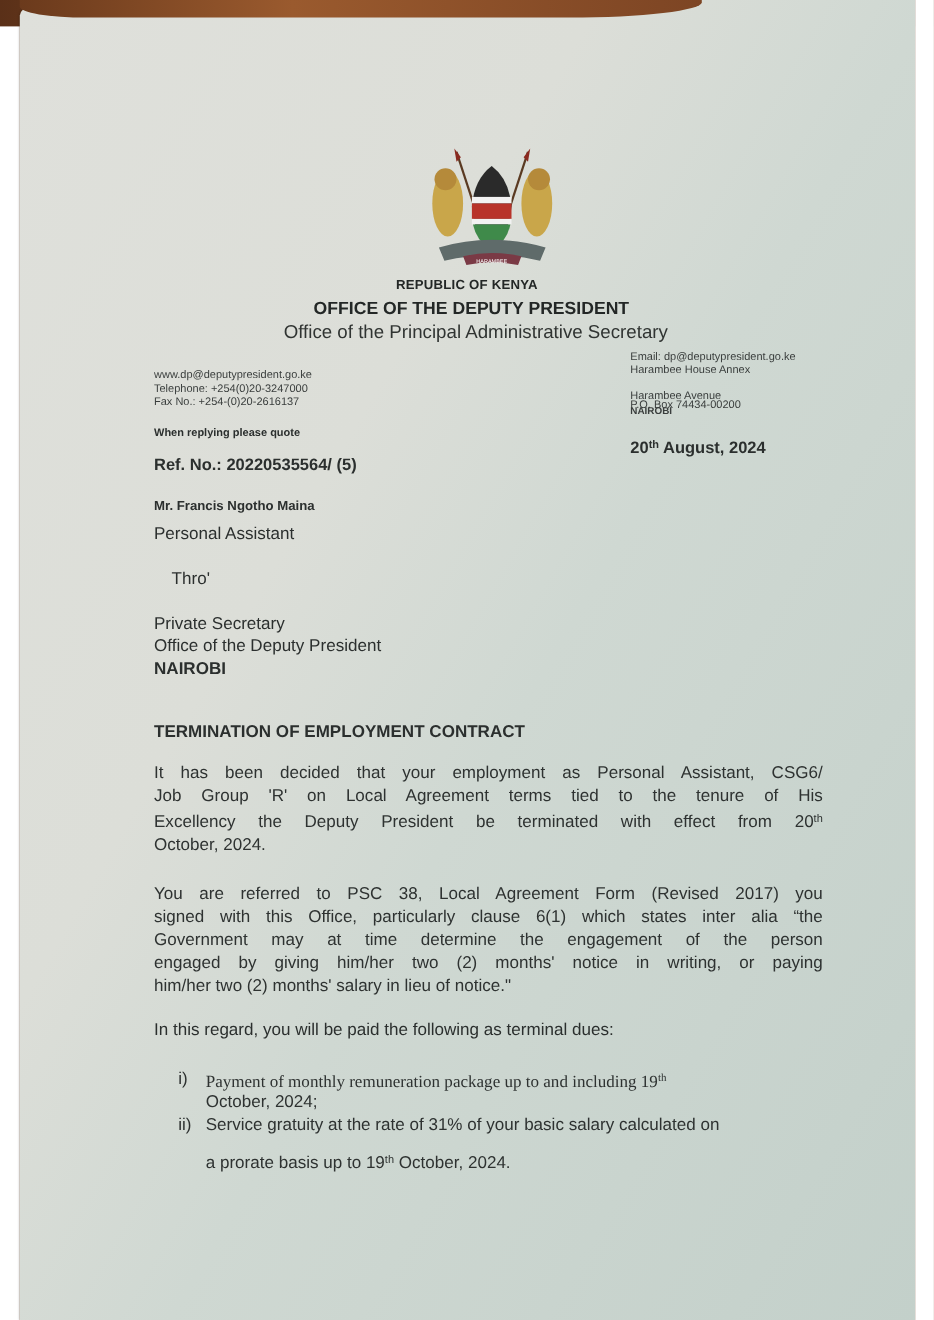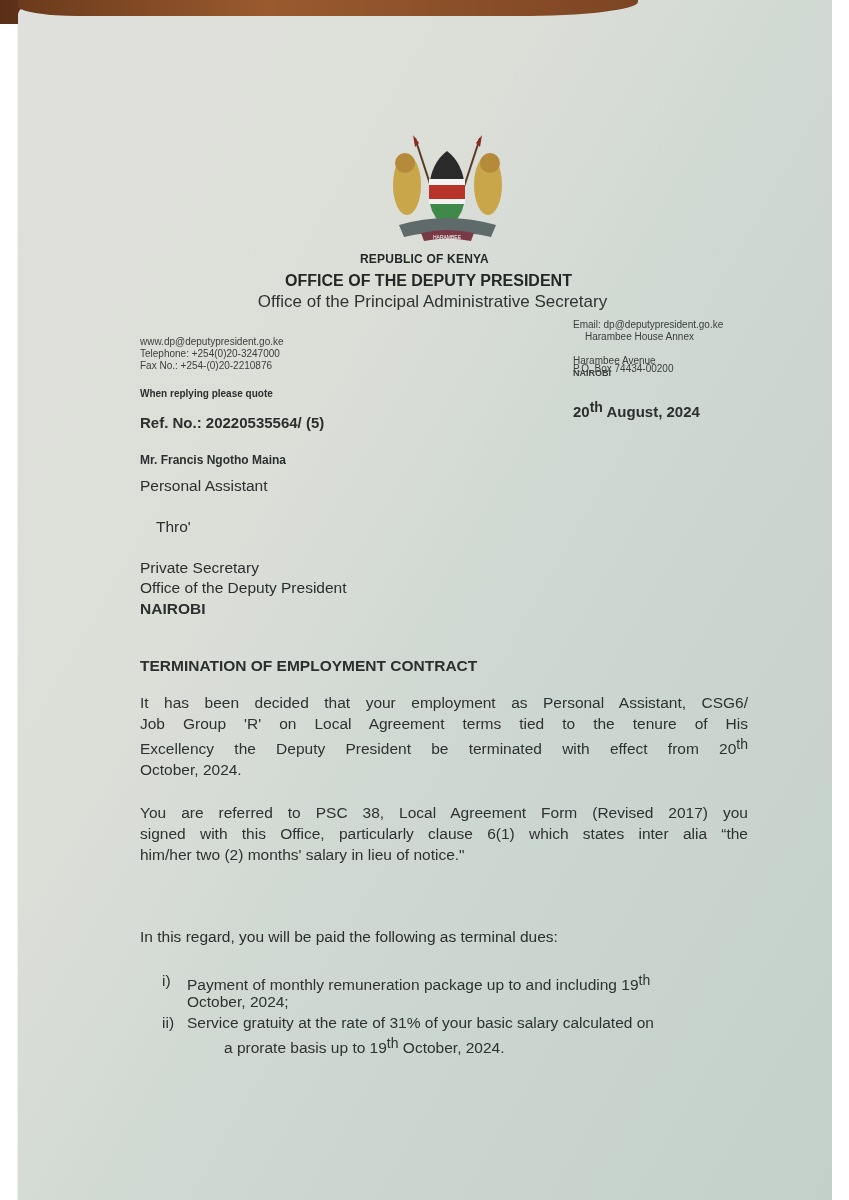--- a/index.html
+++ b/index.html
@@ -28,21 +28,21 @@
   .txt { position: absolute; color: #2b2f2e; white-space: nowrap; }
   .crest { position: absolute; left: 385px; top: 133px; width: 125px; height: 115px; }
   .hdr { position: absolute; left: 0; width: 849px; text-align: center; color: #232726; }
   .h1 { top: 252px; font-size: 12px; font-weight: bold; letter-spacing: 0.2px; }
   .h2 { top: 272px; font-size: 16px; font-weight: bold; left: 4px; }
   .h3 { top: 292px; font-size: 17px; left: 8px; color: #303432; }
   .small { font-size: 10px; color: #3a3e3d; line-height: 12px; }
   .para { position: absolute; left: 140px; width: 608px; font-size: 15.5px; color: #2e3231; line-height: 21px; text-align: justify; }
   .para span.line { display: block; text-align: justify; text-align-last: justify; }
   .para span.last { text-align-last: left; }
-  sup { font-size: 14px; vertical-align: 5px; }
+  sup { font-size: 10px; vertical-align: 5px; }
   .li { position: absolute; left: 162px; font-size: 15.5px; color: #2e3231; line-height: 21px; }
   .li .num { position: absolute; left: 0; }
   .li .body { position: absolute; left: 25px; width: 562px; white-space: nowrap; }
 </style>
 </head>
 <body>
 
 <div class="edge-left"></div>
 <div class="wood"></div>
 <div class="page"></div>
@@ -67,26 +67,26 @@
   <path d="M36 100 Q62 94 89 100 L86 108 Q62 103 39 108 Z" fill="#7a3a45"></path>
   <text x="62" y="106" font-size="5" fill="#ffffff" text-anchor="middle" font-family="Liberation Sans, sans-serif">HARAMBEE</text>
 </svg>
 
 <div class="hdr h1">REPUBLIC OF KENYA</div>
 <div class="hdr h2">OFFICE OF THE DEPUTY PRESIDENT</div>
 <div class="hdr h3">Office of the Principal Administrative Secretary</div>
 
 <div class="txt small" style="left:140px; top:336px;">www.dp@deputypresident.go.ke</div>
 <div class="txt small" style="left:140px; top:348px;">Telephone: +254(0)20-3247000</div>
-<div class="txt small" style="left:140px; top:360px;">Fax No.: +254-(0)20-2210876</div>
+<div class="txt small" style="left:140px; top:360px;">Fax No.: +254-(0)20-2616137</div>
 <div class="txt" style="left:140px; top:388px; font-size:10px; font-weight:bold;">When replying please quote</div>
 <div class="txt" style="left:140px; top:414px; font-size:15px; font-weight:bold;">Ref. No.: 20220535564/ (5)</div>
 
 <div class="txt small" style="left:573px; top:319px;">Email: dp@deputypresident.go.ke</div>
-<div class="txt small" style="left:585px; top:331px;">Harambee House Annex</div>
+<div class="txt small" style="left:573px; top:331px;">Harambee House Annex</div>
 <div class="txt small" style="left:573px; top:363px;">P.O. Box 74434-00200</div>
 <div class="txt small" style="left:573px; top:355px;">Harambee Avenue</div>
 <div class="txt small" style="left:573px; top:367px; font-weight:bold; font-size:9px;">NAIROBI</div>
 <div class="txt" style="left:573px; top:399px; font-size:15px; font-weight:bold;"><span>20</span><sup>th</sup><span> August, 2024</span></div>
 
 <div class="txt" style="left:140px; top:453px; font-size:12px; font-weight:bold;">Mr. Francis Ngotho Maina</div>
 <div class="txt" style="left:140px; top:477px; font-size:15.5px;">Personal Assistant</div>
 <div class="txt" style="left:140px; top:518px; font-size:15.5px;margin-left:16px;">Thro'</div>
 <div class="txt" style="left:140px; top:559px; font-size:15.5px;">Private Secretary</div>
 <div class="txt" style="left:140px; top:579px; font-size:15.5px;">Office of the Deputy President</div>
@@ -97,27 +97,29 @@
 <div class="para" style="top:692px;">
   <span class="line">It has been decided that your employment as Personal Assistant, CSG6/</span>
   <span class="line">Job Group 'R' on Local Agreement terms tied to the tenure of His</span>
   <span class="line"><span>Excellency the Deputy President be terminated with effect from 20</span><sup>th</sup></span>
   <span class="line last">October, 2024.</span>
 </div>
 
 <div class="para" style="top:802px;">
   <span class="line">You are referred to PSC 38, Local Agreement Form (Revised 2017) you</span>
   <span class="line">signed with this Office, particularly clause 6(1) which states inter alia “the</span>
+  <span class="line">Government may at time determine the engagement of the person</span>
+  <span class="line">engaged by giving him/her two (2) months' notice in writing, or paying</span>
   <span class="line last">him/her two (2) months' salary in lieu of notice."</span>
 </div>
 
 <div class="txt" style="left:140px; top:928px; font-size:15.5px;">In this regard, you will be paid the following as terminal dues:</div>
 
 <div class="li" style="top:970px; width:590px; height:44px;">
   <span class="num">i)</span>
-  <span class="body" style="top:0;"><span>Payment of monthly remuneration package up to and including 19</span><sup>th</sup></span>
+  <span class="body" style="top:0;font-family:Liberation Serif, serif;"><span>Payment of monthly remuneration package up to and including 19</span><sup>th</sup></span>
   <span class="body" style="top:21px;">October, 2024;</span>
 </div>
 <div class="li" style="top:1012px; width:590px; height:44px;">
   <span class="num">ii)</span>
   <span class="body" style="top:0;">Service gratuity at the rate of 31% of your basic salary calculated on</span>
-  <span class="body" style="top:21px;margin-left:37px;"><span>a prorate basis up to 19</span><sup>th</sup><span> October, 2024.</span></span>
+  <span class="body" style="top:32px;"><span>a prorate basis up to 19</span><sup>th</sup><span> October, 2024.</span></span>
 </div>
 
 </body></html>

